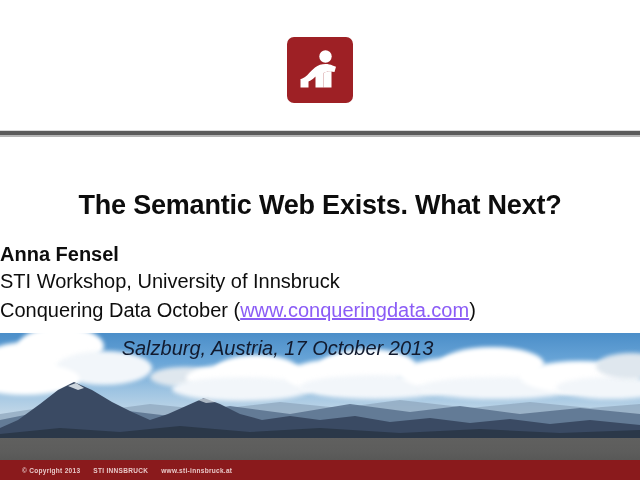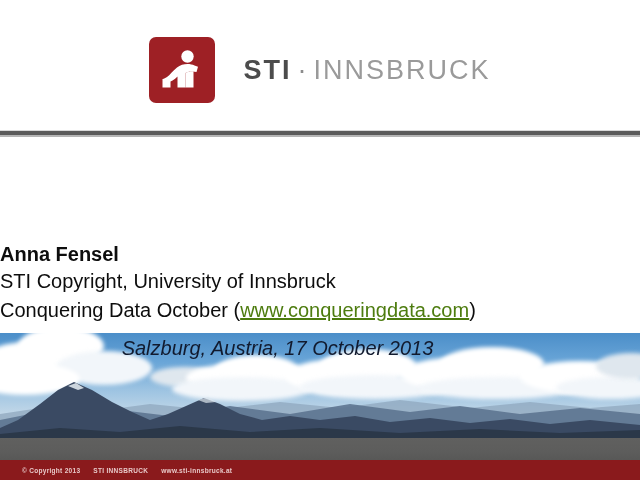--- a/index.html
+++ b/index.html
@@ -109,21 +109,21 @@
     font-weight: normal;
     line-height: 29px;
   }
   .workshop {
     font-size: 20px;
     font-weight: normal;
     line-height: 29px;
   }
   .workshop a,
   .link {
-    color: #4d7c0f;
+    color: #8b5cf6;
     text-decoration: underline;
   }
   .location {
     position: absolute;
     left: 0;
     top: 337px;
     width: 555px;
     text-align: center;
     font-size: 20px;
     font-style: italic;
@@ -212,33 +212,29 @@
                  L 36.5 50.5
                  L 36.5 36.0
                  C 38.5 34.8, 41.0 34.2, 43.5 34.5
                  L 47.5 34.9
                  L 49.0 29.8 Z" fill="#ffffff"></path>
         <path d="M 36.5 36.0 L 36.5 50.5 L 44.5 50.5 L 44.5 34.4
                  C 42.0 34.2, 38.5 34.8, 36.5 36.0 Z" fill="#ffffff"></path>
       </svg>
     </div>
 
-    <div class="wordmark">
-      <span class="wm-sti">STI</span>
-      <span class="wm-dot">·</span>
-      <span class="wm-innsbruck">INNSBRUCK</span>
-    </div>
   </div>
 
   <div class="divider"></div>
 
+  <div class="title">The Semantic Web Exists. What Next?</div>
 
   <div class="subtitle-block">
     <div class="author">Anna Fensel</div>
-    <div class="affiliation">STI Copyright, University of Innsbruck</div>
+    <div class="affiliation">STI Workshop, University of Innsbruck</div>
     <div class="workshop">
       <span>Conquering Data October (</span><a class="link" href="#">www.conqueringdata.com</a><span>)</span>
     </div>
   </div>
 
   <div class="location">Salzburg, Austria, 17 October 2013</div>
 
   <div class="photo">
 
     <div class="cloud" style="left:-20px; top:8px;  width:120px; height:40px;"></div>

